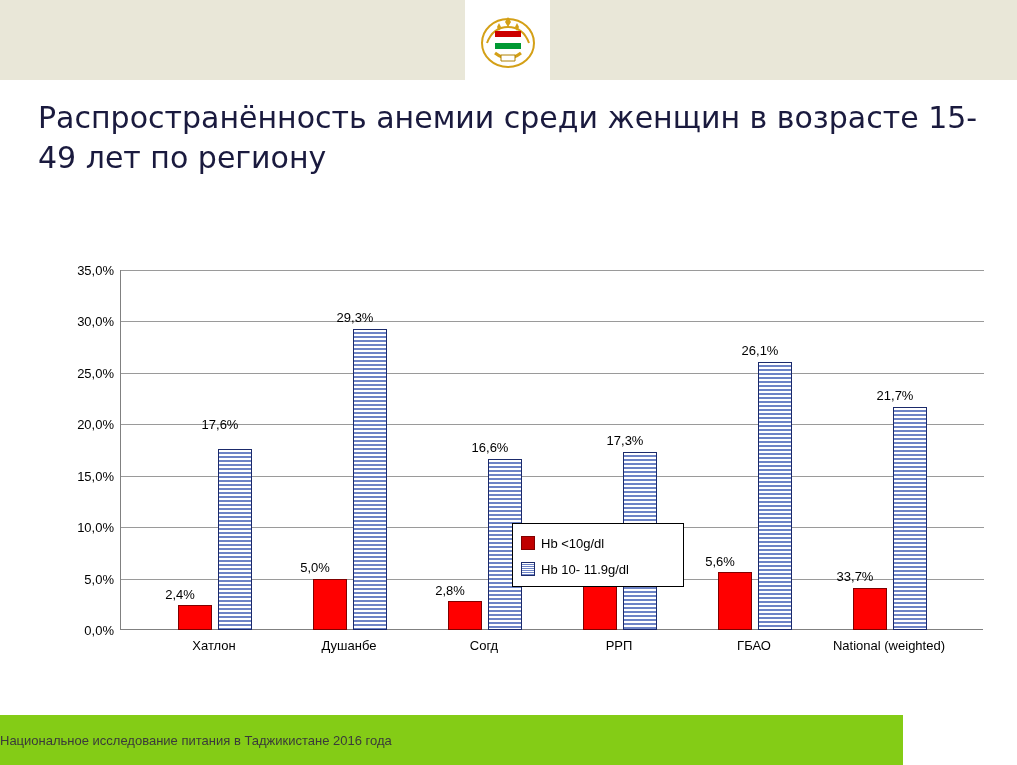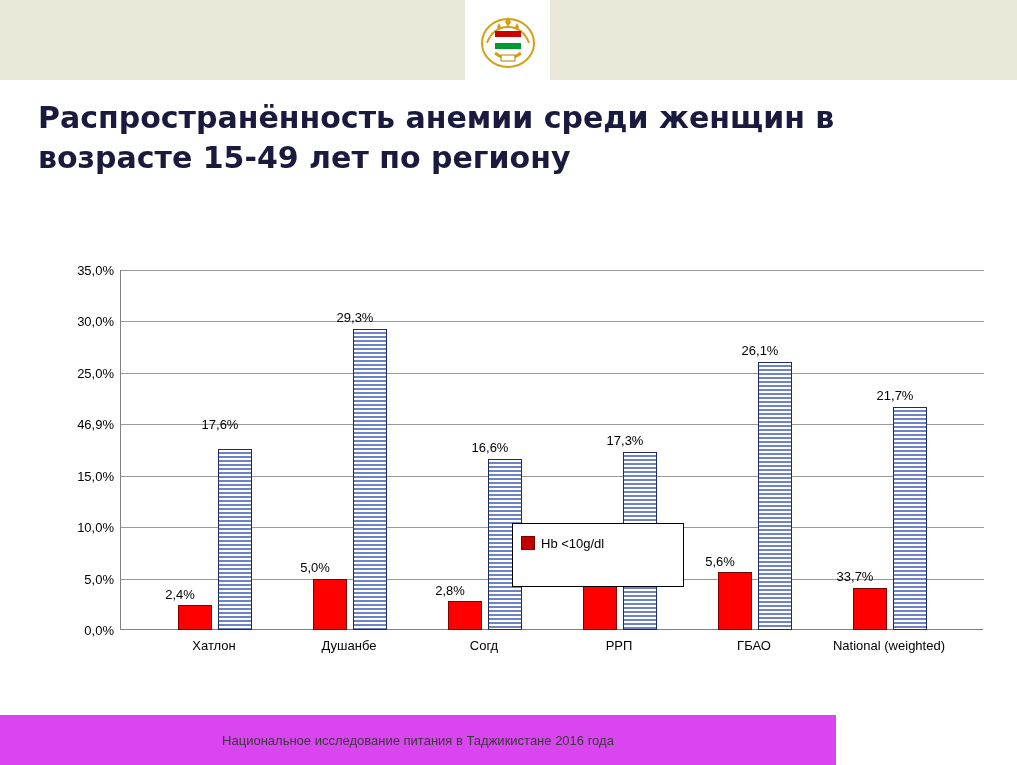--- a/index.html
+++ b/index.html
@@ -51,21 +51,21 @@
   .tph-text{
     font-size:30px;color:#333333;font-family:"Liberation Sans", sans-serif;
     letter-spacing:0px;
   }
   .tph-swoosh{
     margin-left:10px;width:52px;height:46px;position:relative;
   }
   
   .title{
     position:absolute;left:38px;top:98px;width:940px;
-    font-size:30px;font-weight:bold;color:#1a1a3e;line-height:1.32;
+    font-size:30px;font-weight:normal;color:#1a1a3e;line-height:1.32;
     font-family:"DejaVu Sans", sans-serif;
   }
   
   .chart-area{
     position:absolute;left:52px;top:255px;width:905px;height:420px;
   }
   .plot{
     position:absolute;left:68px;top:15px;width:863px;height:360px;
     border-left:1px solid #808080;
     border-bottom:1px solid #808080;
@@ -119,22 +119,22 @@
   .swatch.blue{
     background:
       repeating-linear-gradient(
         to bottom,
         #ffffff 0px,#ffffff 1px,
         #6d83c6 1px,#6d83c6 2px
       );
   }
   
   .footer{
-    position:absolute;left:0;bottom:0;width:836px;height:50px;
-    background:#d946ef;display:flex;align-items:center;justify-content:center;
+    position:absolute;left:0;bottom:0;width:903px;height:50px;
+    background:#84cc16;display:flex;align-items:center;
   }
   .footer-text{font-size:13px;color:#3a3a3a;}
 </style>
 </head>
 <body>
 
 <div class="header">
 
   <div class="emblem">
     <div class="emblem-inner">
@@ -157,21 +157,21 @@
 
 <div class="title">Распространённость анемии среди женщин в возрасте 15-49 лет по региону</div>
 
 <div class="chart-area">
 
   <div class="ylabels">
     <div class="ylabel" style="top:353px">0,0%</div>
     <div class="ylabel" style="top:302px">5,0%</div>
     <div class="ylabel" style="top:250px">10,0%</div>
     <div class="ylabel" style="top:199px">15,0%</div>
-    <div class="ylabel" style="top:147px">46,9%</div>
+    <div class="ylabel" style="top:147px">20,0%</div>
     <div class="ylabel" style="top:96px">25,0%</div>
     <div class="ylabel" style="top:44px">30,0%</div>
     <div class="ylabel" style="top:-7px">35,0%</div>
   </div>
 
   <div class="plot">
     <div class="gridline" style="top:0px"></div>
     <div class="gridline" style="top:51px"></div>
     <div class="gridline" style="top:103px"></div>
     <div class="gridline" style="top:154px"></div>
@@ -230,19 +230,23 @@
       <div class="xlabel" style="left:-3px">National (weighted)</div>
     </div>
 
   </div>
 
   <div class="legend">
     <div class="legend-row">
       <span class="swatch red"></span>
       <span>Hb &lt;10g/dl</span>
     </div>
+    <div class="legend-row">
+      <span class="swatch blue"></span>
+      <span>Hb 10- 11.9g/dl</span>
+    </div>
   </div>
 
 </div>
 
 <div class="footer">
   <span class="footer-text">Национальное исследование питания в Таджикистане 2016 года</span>
 </div>
 
 </body></html>

